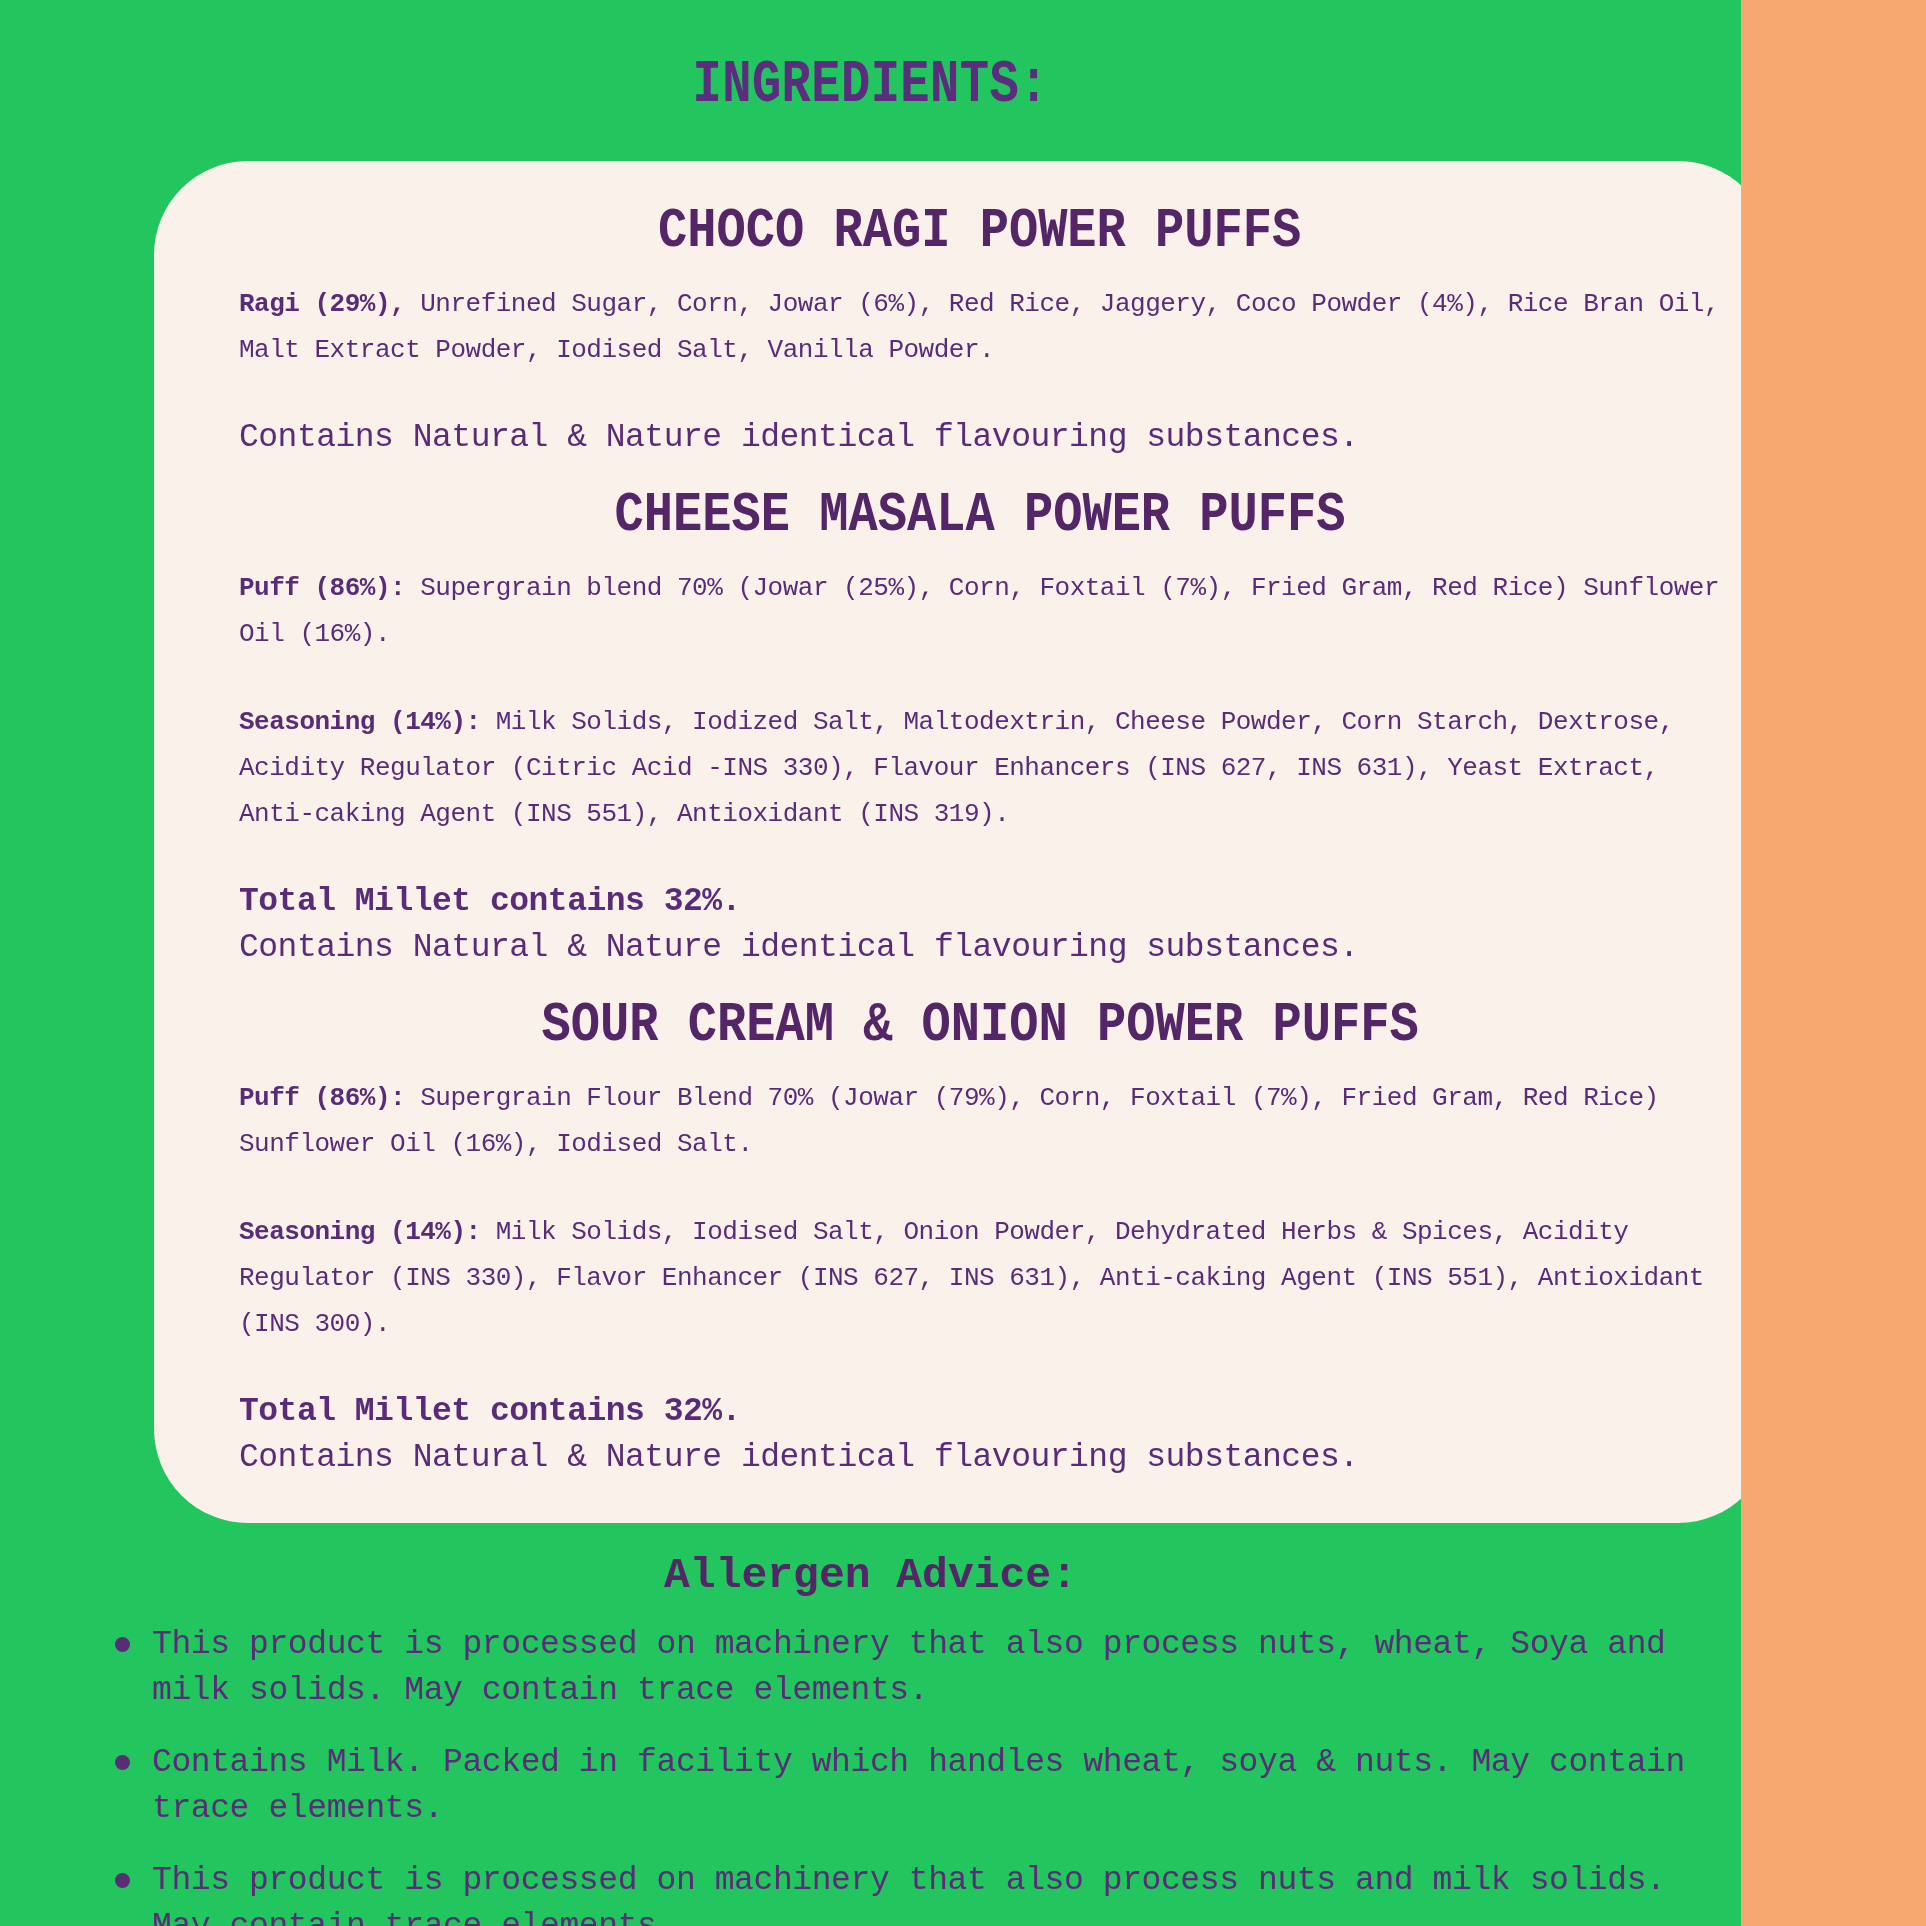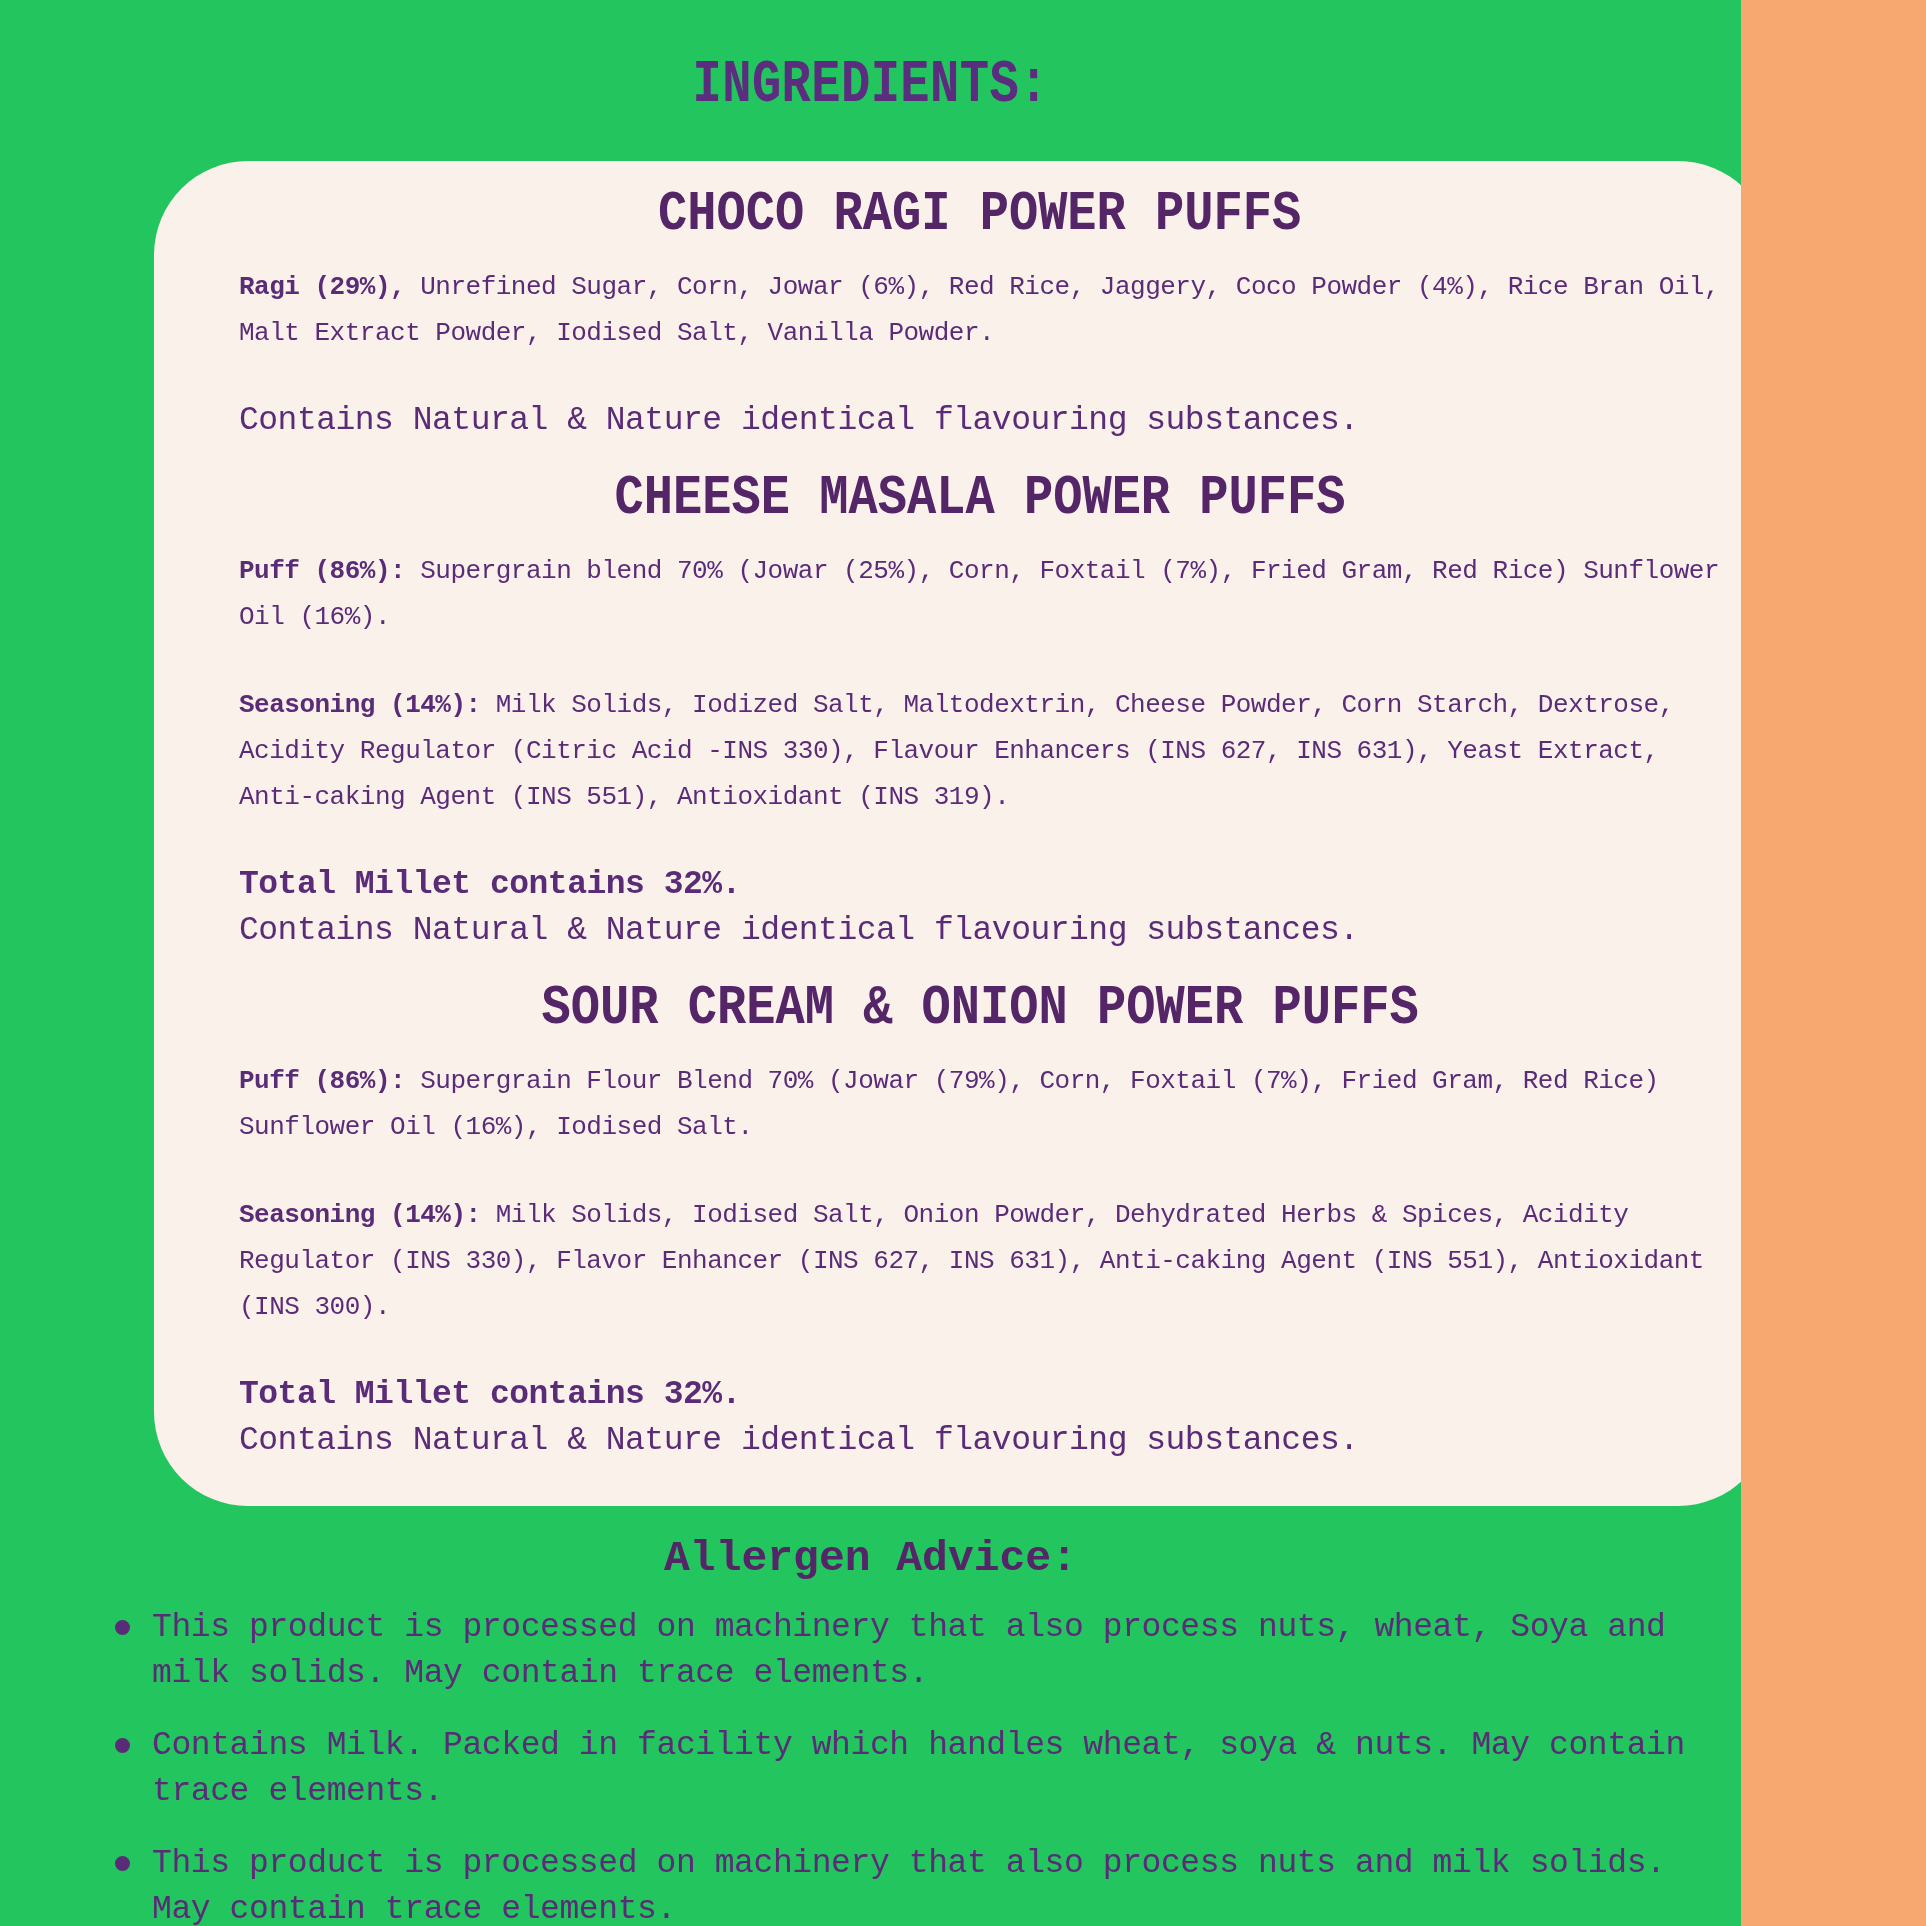--- a/index.html
+++ b/index.html
@@ -26,21 +26,21 @@
     display: inline-block;
     transform: scaleX(0.80);
     transform-origin: 50% 50%;
   }
   .card {
     margin: 0 154px;
     width: 1618px;
     box-sizing: border-box;
     background: #FBF1EB;
     border-radius: 94px;
-    padding: 7px 51px 42px 85px;
+    padding: 24px 51px 42px 85px;
   }
   .section-heading {
     margin: 14px 0 18px 0;
     text-align: center;
     font-size: 56px;
     font-weight: 800;
     color: #542668;
     letter-spacing: 0px;
   }
   .cond {

